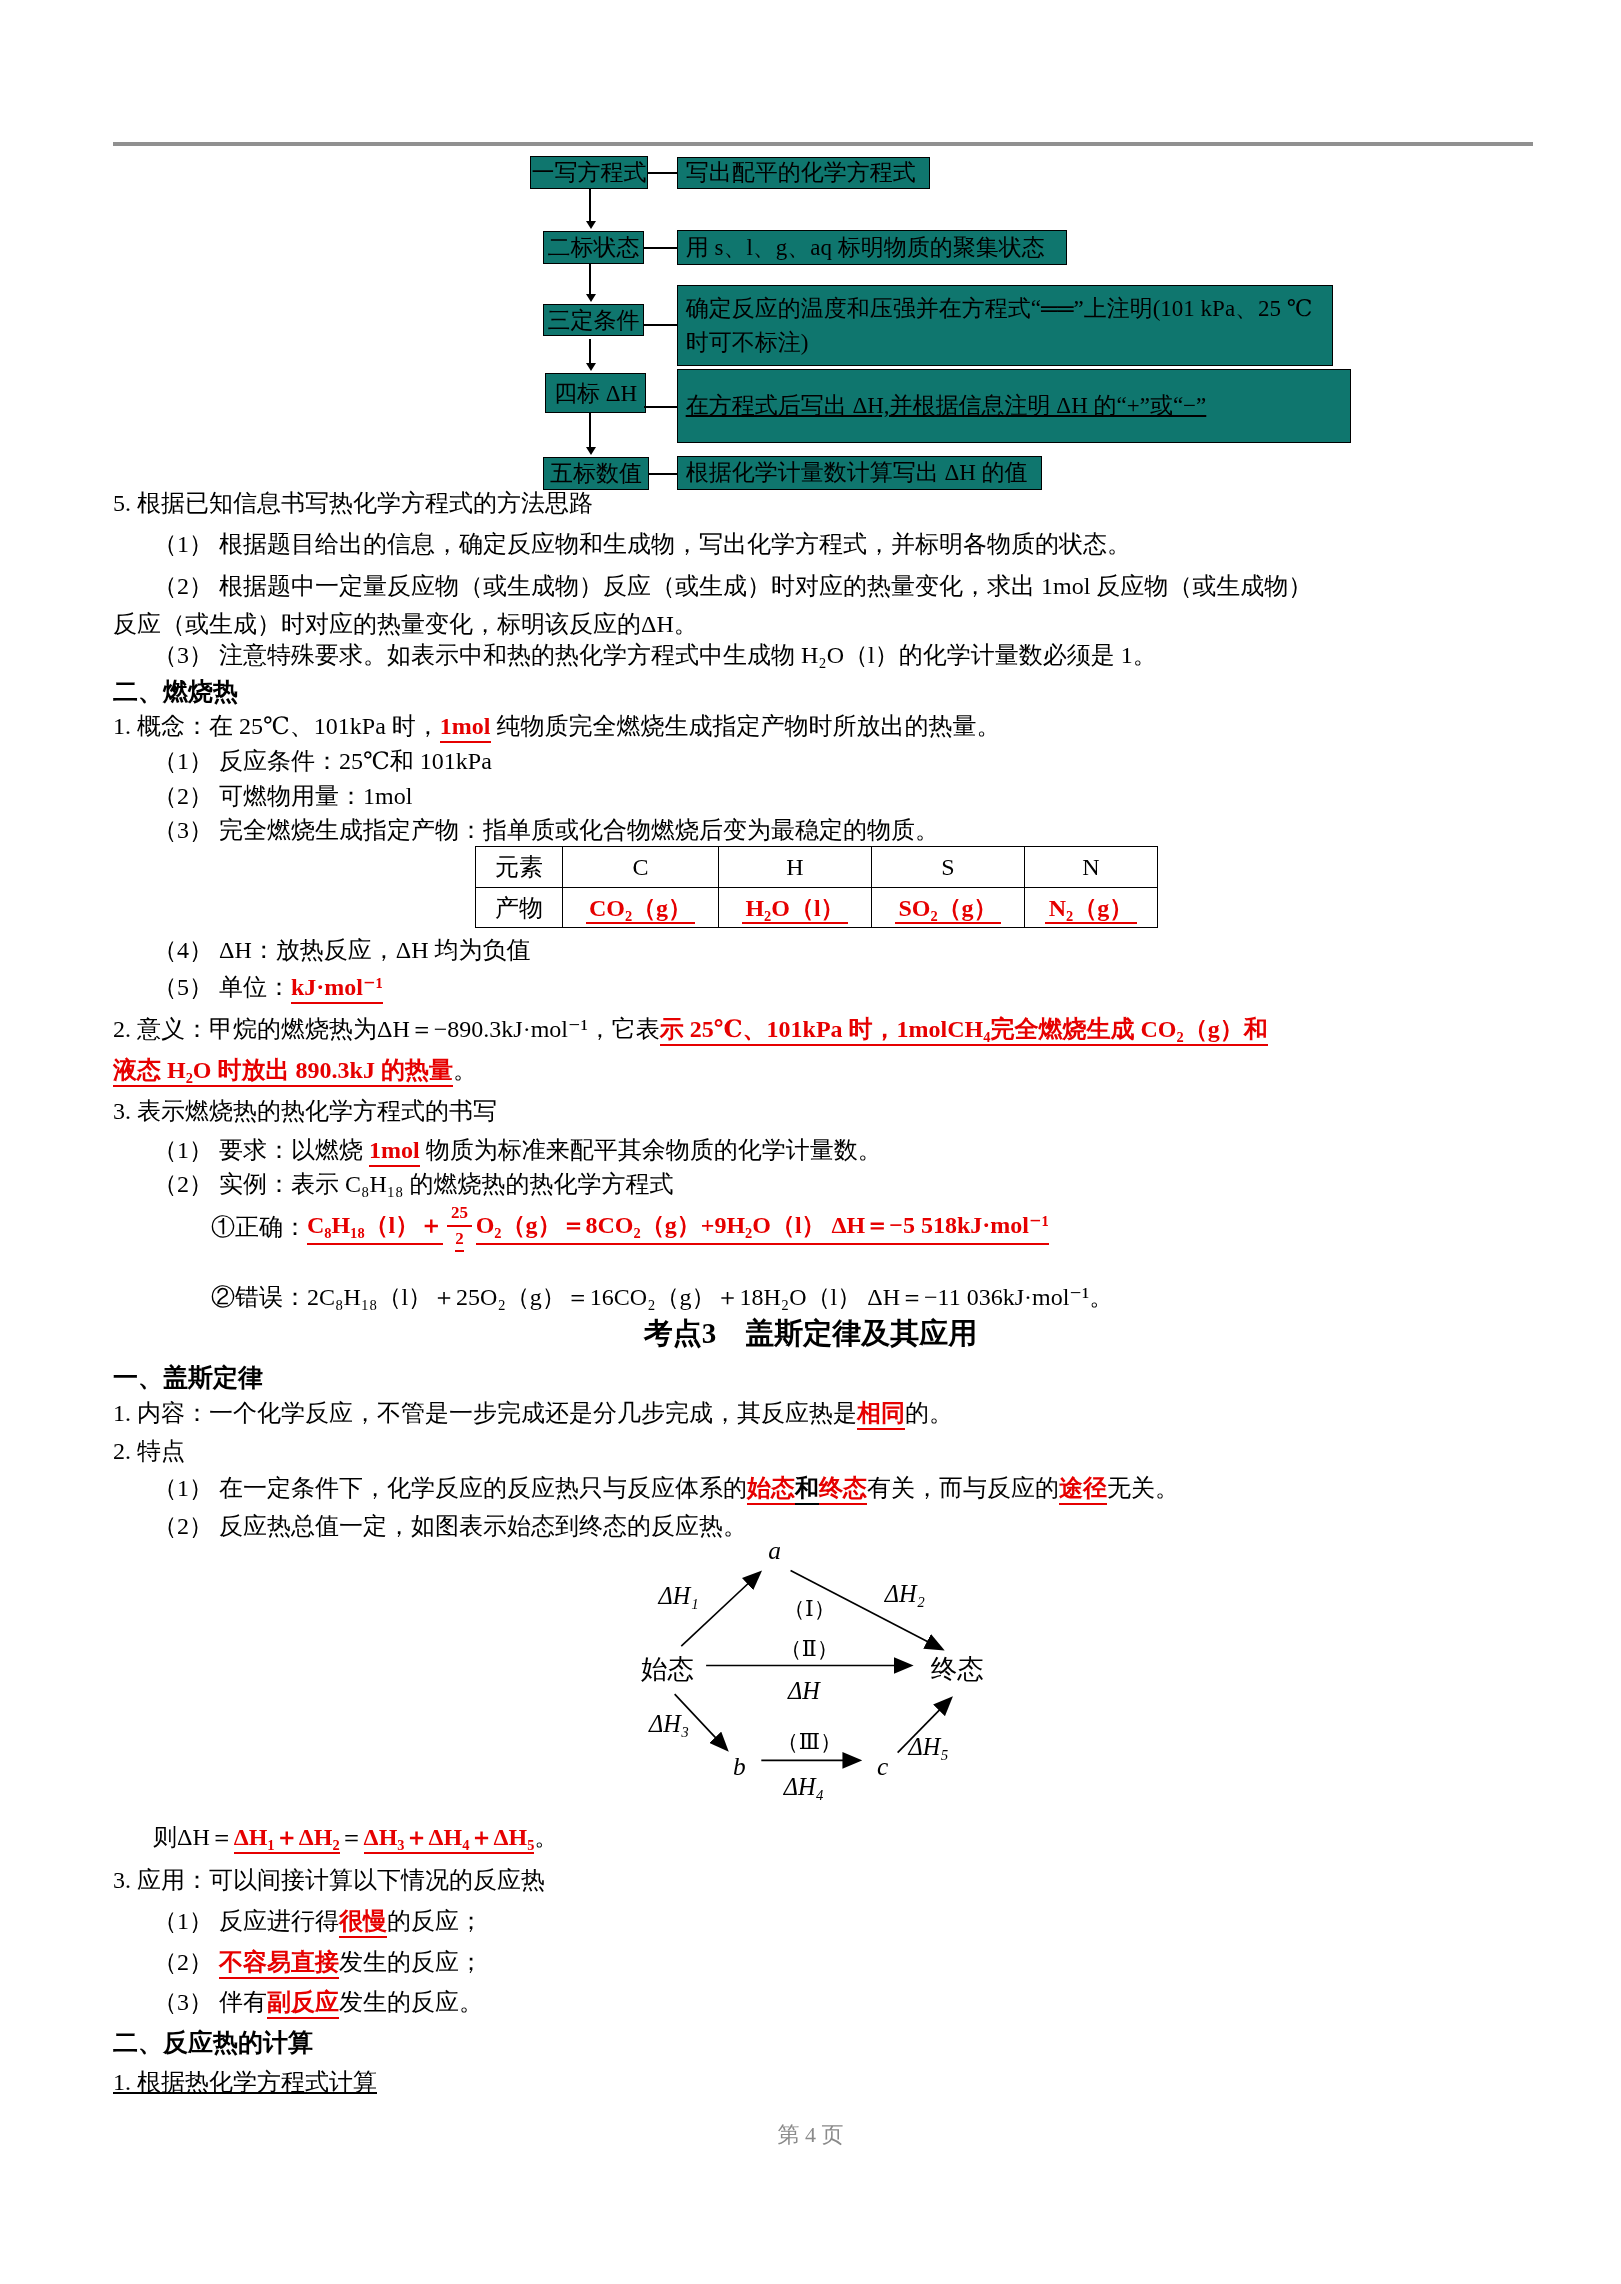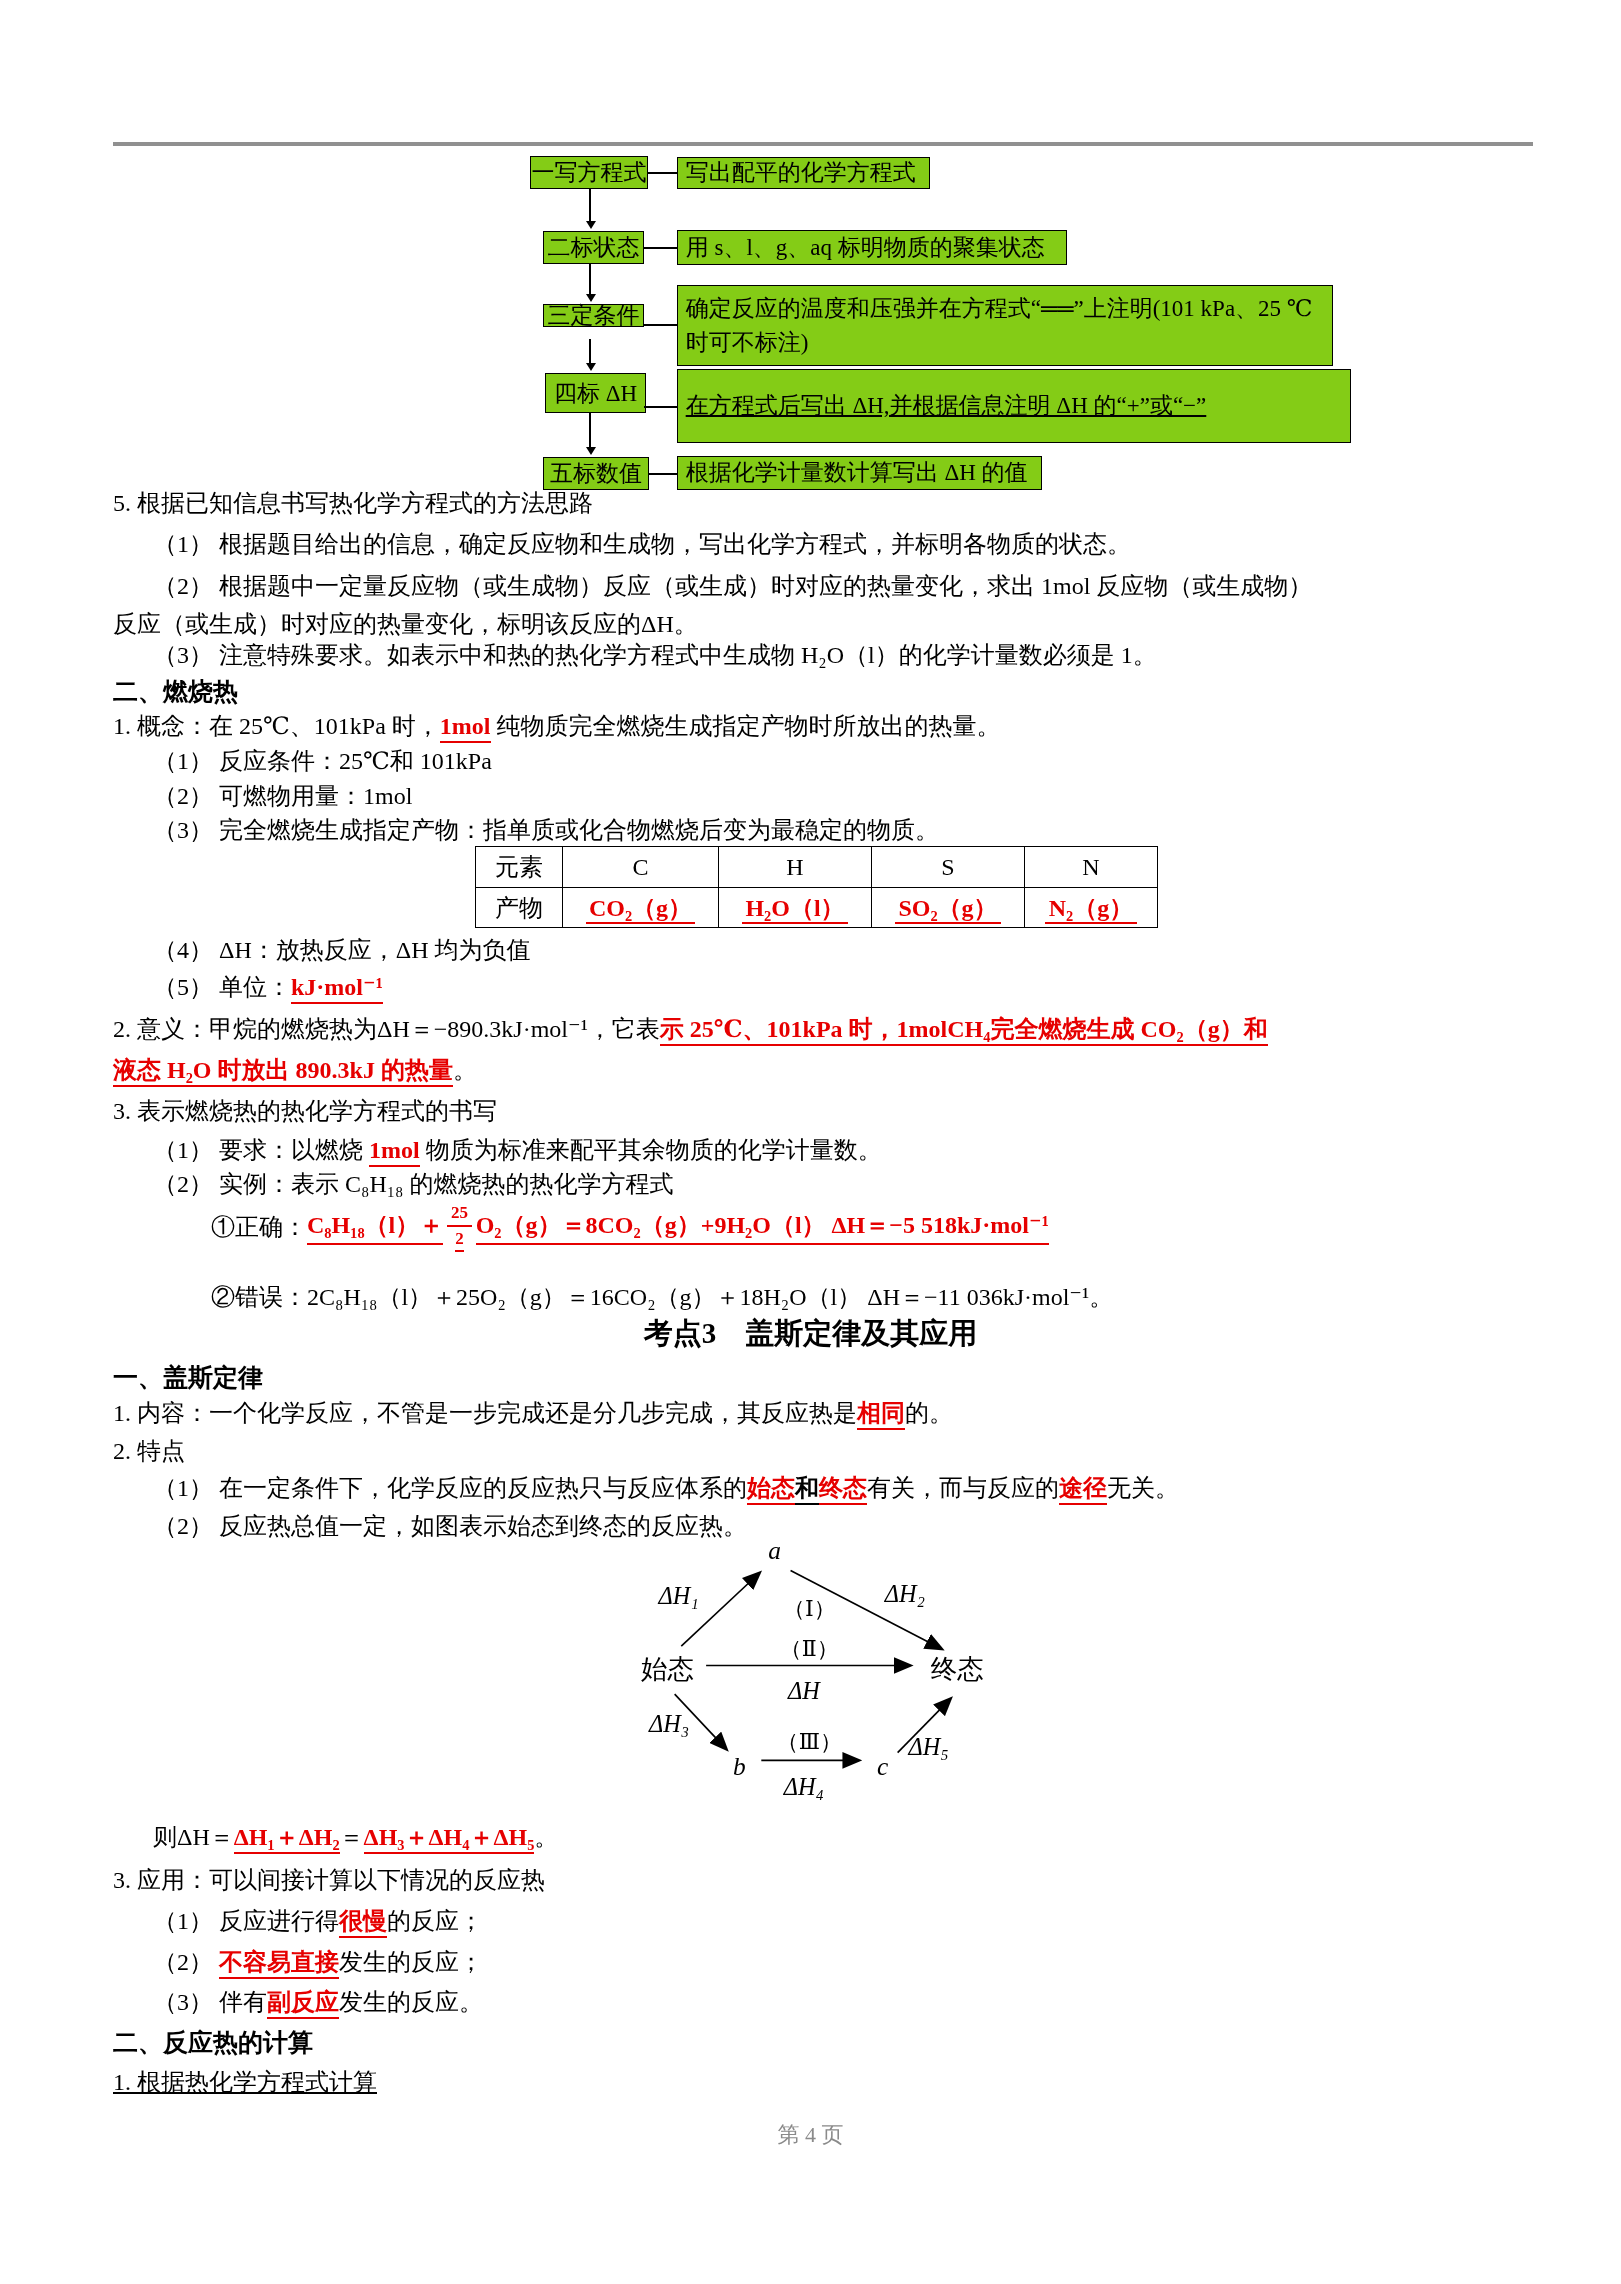--- a/index.html
+++ b/index.html
@@ -1,21 +1,21 @@
 <!DOCTYPE html>
 <html style="font-size:8.8px"><head>
 <meta charset="utf-8">
 <style>
   html,body{margin:0;padding:0;background:#ffffff;}
   .page{position:relative;width:1621px;height:2284px;background:#fff;
         font-family:"Liberation Serif","DejaVu Serif",serif;color:#000;}
   .toprule{position:absolute;left:113px;top:142px;width:1420px;height:4.4px;background:#909090;}
   
   .fc-box{position:absolute;border:1.7px solid #000;display:flex;align-items:center;justify-content:center;
-          font-size:23px;text-align:center;background:#84cc16;box-sizing:border-box;}
+          font-size:23px;text-align:center;background:#0f766e;box-sizing:border-box;}
   .fc-desc{justify-content:flex-start;padding:0 7.7px;text-align:left;line-height:34px;}
   .fc-dash{position:absolute;height:1.7px;background:#000;}
   .vline{position:absolute;width:1.7px;background:#000;}
   .arrowhead{position:absolute;width:0;height:0;border-left:5px solid transparent;
              border-right:5px solid transparent;border-top:8.8px solid #000;}
   
   .ln{position:absolute;margin:0;font-size:24px;line-height:31px;white-space:nowrap;}
   .bold{font-weight:bold;}
   .red-u{color:#e60000;font-weight:bold;border-bottom:2.2px solid #e60000;padding-bottom:2.2px;}
   .blk-u{color:#000;font-weight:bold;border-bottom:2.2px solid #000;padding-bottom:2.2px;}
@@ -48,21 +48,21 @@
   <div class="toprule"></div>
 
   <div>
 
     <div class="fc-box" style="left:530px;top:156px;width:118px;height:33px;">
         <span>一写方程式</span>
       </div>
     <div class="fc-box" style="left:543px;top:231px;width:101px;height:33px;">
         <span>二标状态</span>
       </div>
-    <div class="fc-box" style="left:543px;top:304px;width:101px;height:23px;">
+    <div class="fc-box" style="left:543px;top:304px;width:101px;height:32px;">
         <span>三定条件</span>
       </div>
     <div class="fc-box" style="left:545px;top:373px;width:101px;height:40px;">
         <span>四标 ΔH</span>
       </div>
     <div class="fc-box" style="left:543px;top:457px;width:106px;height:33px;">
         <span>五标数值</span>
       </div>
 
     <div class="fc-box fc-desc" style="left:677px;top:157px;width:253px;height:32px;">

